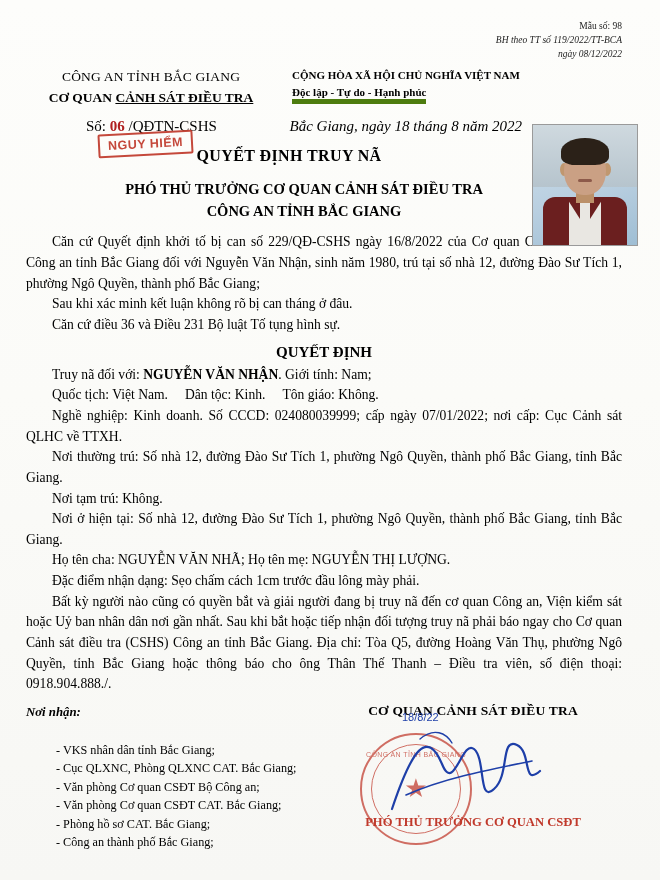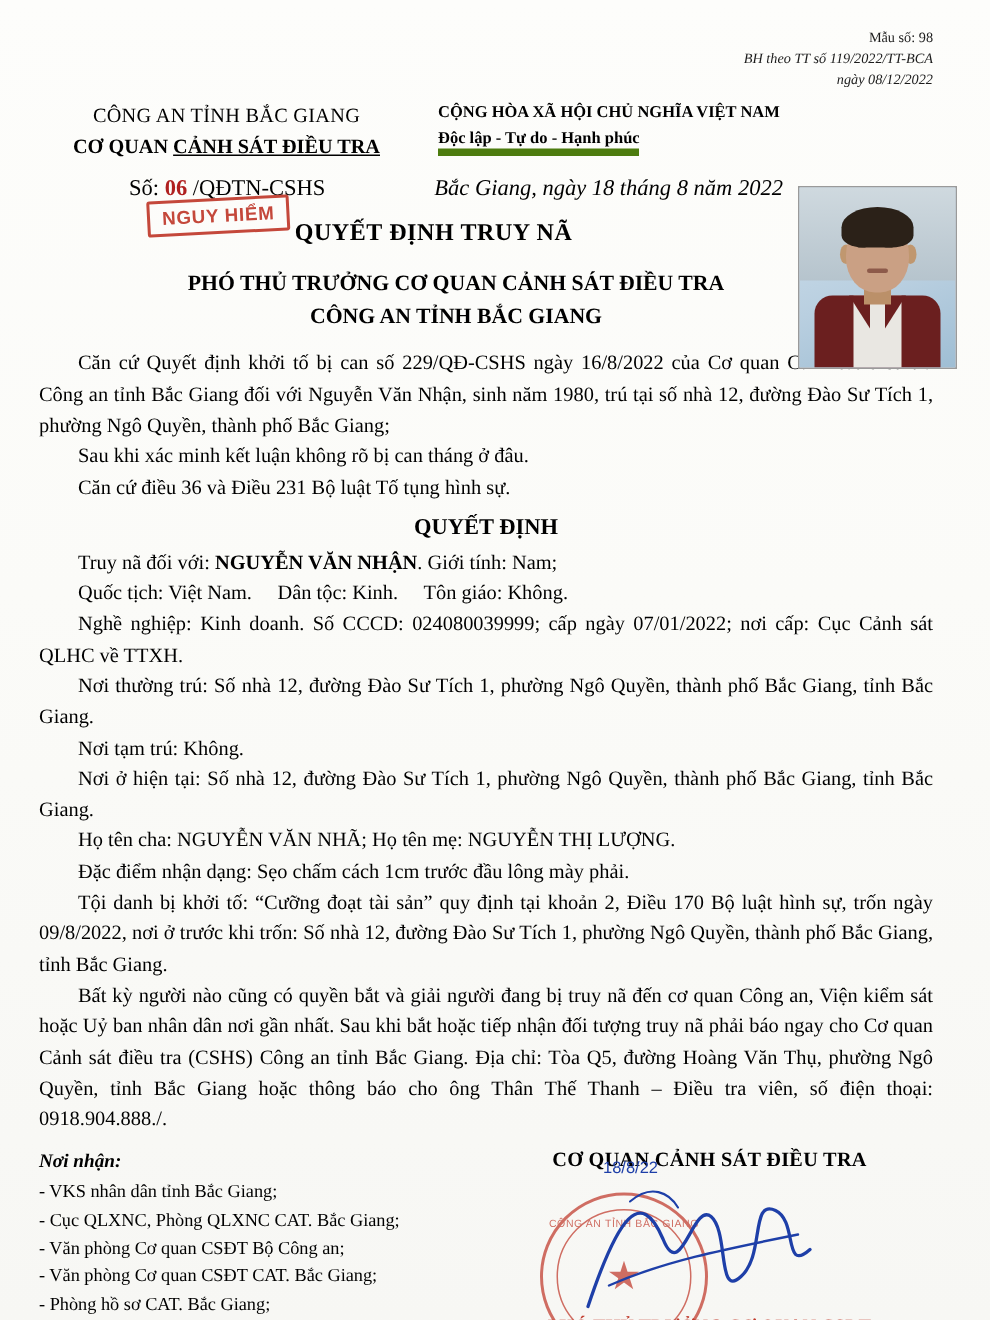--- a/index.html
+++ b/index.html
@@ -242,23 +242,23 @@
   }
   .recipients {
     width: 300px;
     font-size: 12.2px;
     line-height: 1.52;
   }
   .recipients .rtitle {
     font-style: italic;
     font-weight: bold;
     font-size: 12.8px;
-    margin-bottom: 1px;
-  }
-  .recipients .ritem { white-space: nowrap; }
+    margin-bottom: 18px;
+  }
+  .recipients .ritem { white-space: nowrap; margin-left: 30px; }
 
   .sign {
     width: 300px;
     text-align: center;
     position: relative;
   }
   .sign .sig-org {
     font-weight: bold;
     font-size: 13.5px;
     letter-spacing: .2px;
@@ -386,21 +386,20 @@
 
   <div class="list-block">
     <p><span>Truy nã đối với:</span> <span class="b">NGUYỄN VĂN  NHẬN</span><span>. Giới tính: Nam;</span></p>
     <p><span>Quốc tịch: Việt Nam.</span> &nbsp;&nbsp;&nbsp;&nbsp;<span>Dân tộc: Kinh.</span> &nbsp;&nbsp;&nbsp;&nbsp;<span>Tôn giáo: Không.</span></p>
     <p>Nghề nghiệp: Kinh doanh. Số CCCD: 024080039999; cấp ngày 07/01/2022; nơi cấp: Cục Cảnh sát QLHC về TTXH.</p>
     <p>Nơi thường trú: Số nhà 12, đường Đào Sư Tích 1, phường Ngô Quyền, thành phố Bắc Giang, tỉnh Bắc Giang.</p>
     <p>Nơi tạm trú: Không.</p>
     <p>Nơi ở hiện tại: Số nhà 12, đường Đào Sư Tích 1, phường Ngô Quyền, thành phố Bắc Giang, tỉnh Bắc Giang.</p>
     <p>Họ tên cha: NGUYỄN VĂN NHÃ; Họ tên mẹ: NGUYỄN THỊ LƯỢNG.</p>
     <p>Đặc điểm nhận dạng: Sẹo chấm cách 1cm trước đầu lông mày phải.</p>
-    <p>Tội danh bị khởi tố: “Cưỡng đoạt tài sản” quy định tại khoản 2, Điều 170 Bộ luật hình sự, trốn ngày 09/8/2022, nơi ở trước khi trốn: Số nhà 12, đường Đào Sư Tích 1, phường Ngô Quyền, thành phố Bắc Giang, tỉnh Bắc Giang.</p>
     <p>Bất kỳ người nào cũng có quyền bắt và giải người đang bị truy nã đến cơ quan Công an, Viện kiểm sát hoặc Uỷ ban nhân dân nơi gần nhất. Sau khi bắt hoặc tiếp nhận đối tượng truy nã phải báo ngay cho Cơ quan Cảnh sát điều tra (CSHS) Công an tỉnh Bắc Giang. Địa chỉ: Tòa Q5, đường Hoàng Văn Thụ, phường Ngô Quyền, tỉnh Bắc Giang hoặc thông báo cho ông Thân Thế Thanh – Điều tra viên, số điện thoại: 0918.904.888./.</p>
   </div>
 
   <div class="footer">
     <div class="recipients">
       <div class="rtitle">Nơi nhận:</div>
       <div class="ritem">- VKS nhân dân tỉnh Bắc Giang;</div>
       <div class="ritem">- Cục QLXNC, Phòng QLXNC CAT. Bắc Giang;</div>
       <div class="ritem">- Văn phòng Cơ quan CSĐT Bộ Công an;</div>
       <div class="ritem">- Văn phòng Cơ quan CSĐT CAT. Bắc Giang;</div>

